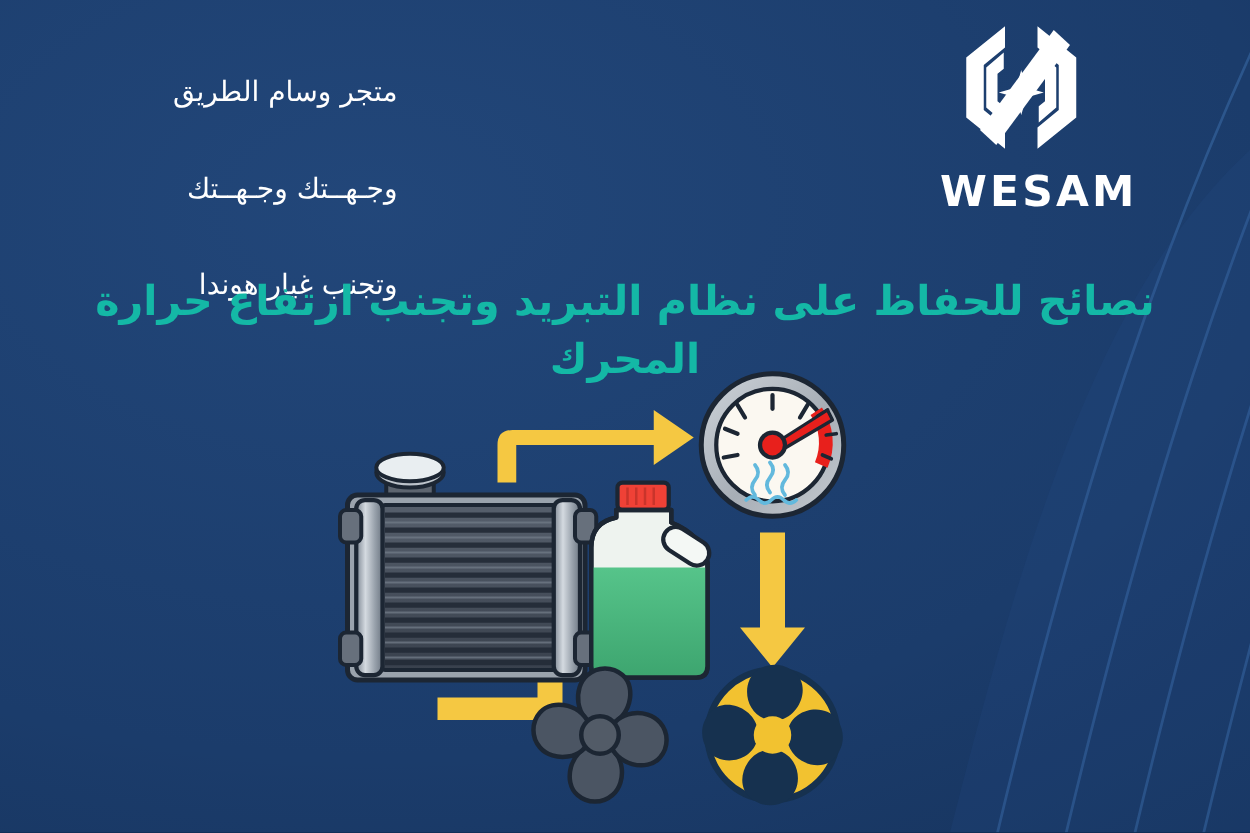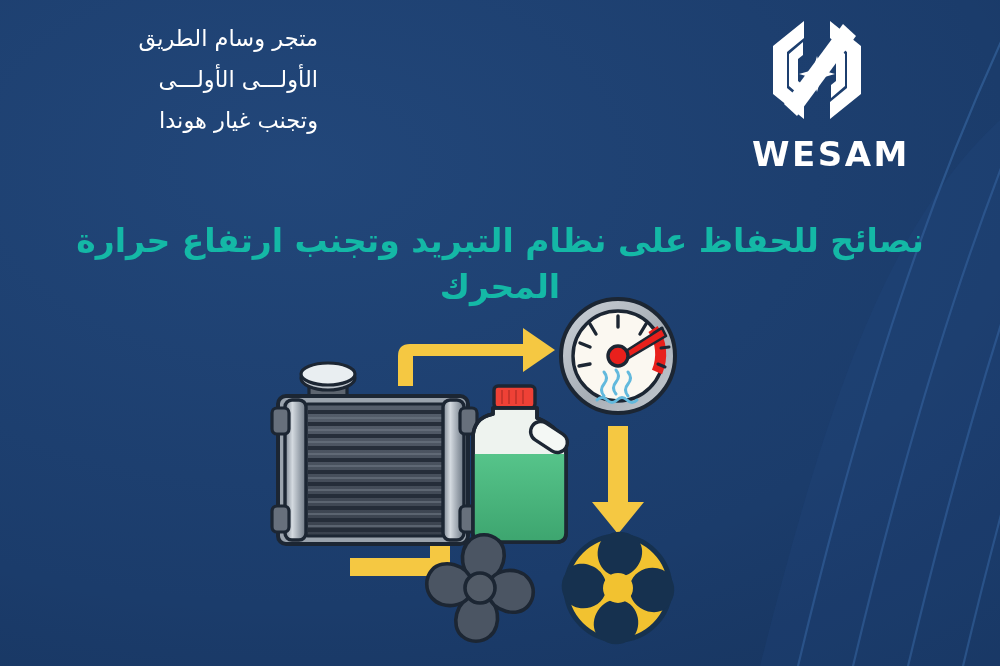--- a/index.html
+++ b/index.html
@@ -31,21 +31,21 @@
   
   #brand-lines {
     position:absolute; left:0; top:18px; width:340px;
     text-align:right; direction:rtl;
     color:#fff;
     font-size:22.5px; line-height:41px;
     letter-spacing:.2px;
     font-weight:400;
     padding-right:22px;
   }
-  #brand-lines div { white-space:nowrap; }
+  #brand-lines div { white-space:nowrap;margin-top:36px; }
 
   
   #logo-block {
     position:absolute; right:118px; top:18px;
     width:130px; text-align:center;
   }
   #logo-mark { display:block; margin:0 auto; }
   #logo-word {
     color:#fff; font-weight:800; font-size:34px;
     letter-spacing:2.5px; margin-top:12px;
@@ -84,21 +84,21 @@
         <path d="M1090 -40 C 985 180, 915 400, 845 700"></path>
         <path d="M1140 -40 C 1040 180, 970 400, 900 700"></path>
         <path d="M1190 -40 C 1095 180, 1025 400, 955 700"></path>
       </g>
       <path d="M1000 120 C 880 230, 820 430, 760 666 L1000 666 Z" fill="#27508a" fill-opacity=".18"></path>
     </svg>
   </div>
 
   <div id="brand-lines">
     <div>متجر وسام الطريق</div>
-    <div>الأولـــى الأولـــى</div>
+    <div>وجـهــتك وجـهــتك</div>
     <div>وتجنب غيار هوندا</div>
   </div>
 
   <div id="logo-block">
     <svg id="logo-mark" width="120" height="104" viewBox="0 0 120 104">
       <g fill="#ffffff">
 
         <path d="M47 3 L16 28 L16 76 L47 101 L47 84 L30 70 L30 34 L47 20 Z"></path>
         <path d="M46 24 L32 36 L32 68 L46 80 L46 67 L41 63 L41 41 L46 37 Z"></path>
 

